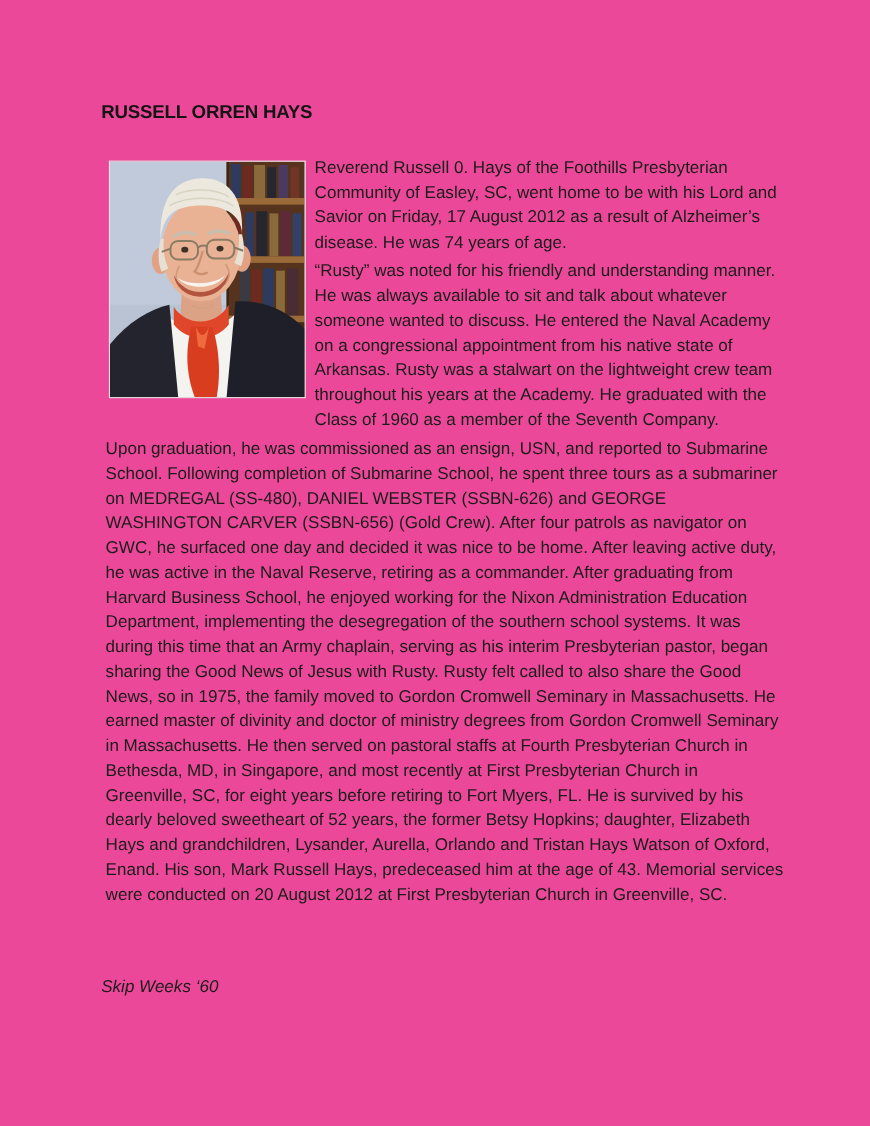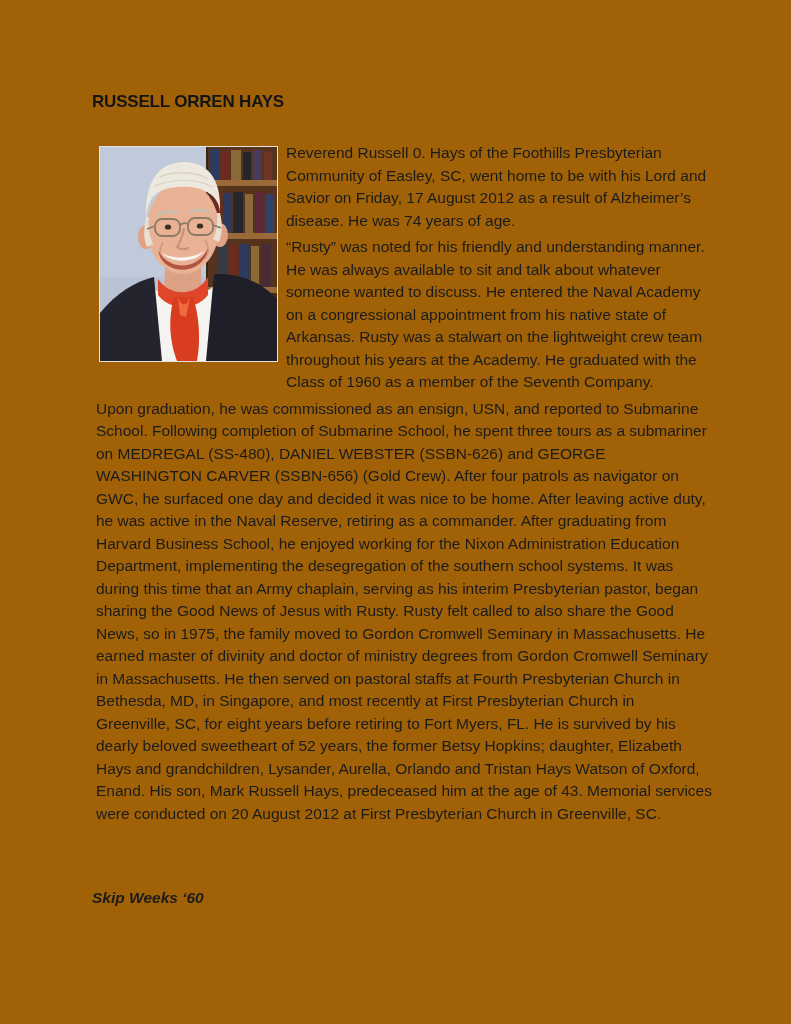--- a/index.html
+++ b/index.html
@@ -4,21 +4,21 @@
 <style>
   html, body {
     margin: 0;
     padding: 0;
     background: #ffffff;
   }
   .page {
     position: relative;
     width: 791px;
     height: 1024px;
-    background: #a16207;
+    background: #ec4899;
     font-family: "Liberation Sans", sans-serif;
     color: #1b1b1b;
     overflow: hidden;
   }
   .doc-title {
     position: absolute;
     left: 92px;
     top: 92px;
     margin: 0;
     font-size: 17px;
@@ -46,21 +46,20 @@
   .portrait svg { display: block; }
   .para { margin: 4px; }
   .signature {
     position: absolute;
     left: 92px;
     top: 889px;
     margin: 0;
     font-size: 15.5px;
     font-style: italic;
     color: #1b1b1b;
-    font-weight: bold;
   }
 </style>
 </head>
 <body>
 
 <div class="page">
 
   <h1 class="doc-title">RUSSELL ORREN HAYS</h1>
 
   <div class="obit-body">

